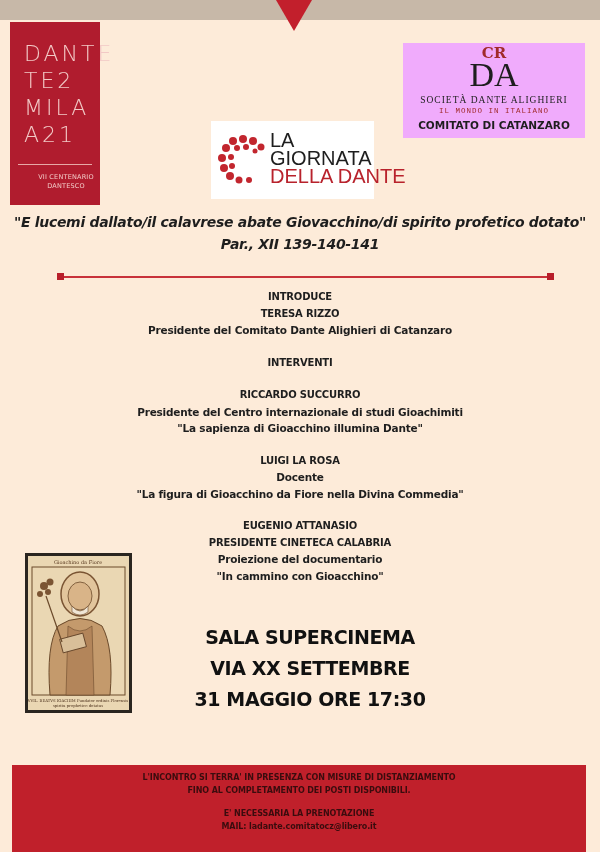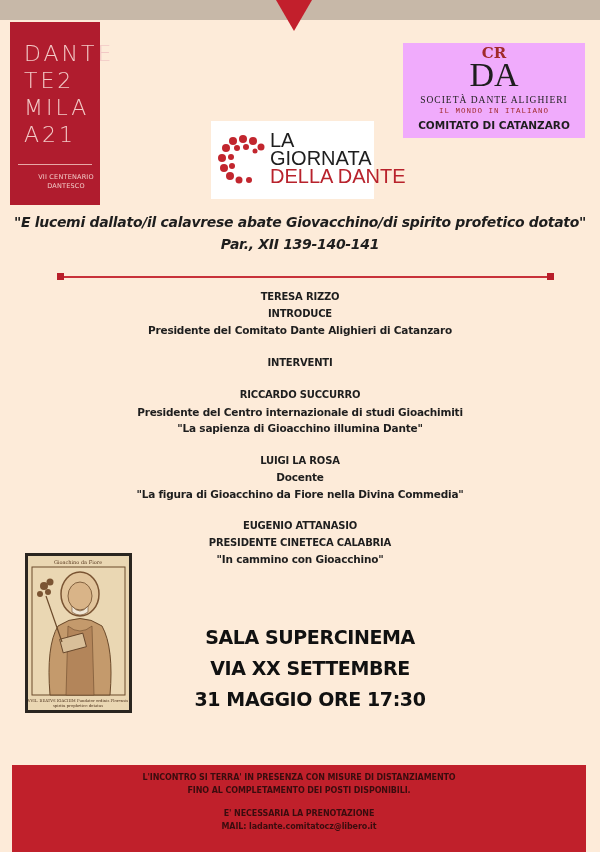--- a/index.html
+++ b/index.html
@@ -185,42 +185,43 @@
 <div class="quote">
   <div>"E lucemi dallato/il calavrese abate Giovacchino/di spirito profetico dotato"</div>
   <div>Par., XII 139-140-141</div>
 </div>
 
 <div class="divider"></div>
 <div class="divider-end" style="left:57px"></div>
 <div class="divider-end" style="left:547px"></div>
 
 <div class="program">
+  <div class="caps">INTRODUCE</div>
   <div class="caps">TERESA RIZZO</div>
-  <div class="caps">INTRODUCE</div>
   <div>Presidente del Comitato Dante Alighieri di Catanzaro</div>
   <div class="gap"></div>
   <div class="caps">INTERVENTI</div>
   <div class="gap"></div>
 
   <div>
     <div class="caps">RICCARDO SUCCURRO</div>
     <div>Presidente del Centro internazionale di studi Gioachimiti</div>
     <div>"La sapienza di Gioacchino illumina Dante"</div>
   </div>
   <div class="gap"></div>
   <div>
     <div class="caps">LUIGI LA ROSA</div>
     <div>Docente</div>
     <div>"La figura di Gioacchino da Fiore nella Divina Commedia"</div>
   </div>
   <div class="gap"></div>
   <div>
     <div class="caps">EUGENIO ATTANASIO</div>
     <div class="caps">PRESIDENTE CINETECA CALABRIA</div>
+    <div>Proiezione del documentario</div>
     <div>"In cammino con Gioacchino"</div>
   </div>
 </div>
 
 <div class="woodcut">
   <svg width="101" height="154" viewBox="0 0 101 154">
     <rect x="0" y="0" width="101" height="154" fill="#ead7b3"></rect>
     <text x="50" y="8" font-size="5" text-anchor="middle" fill="#5a3b22" font-family="DejaVu Serif, serif">Gioachino da Fiore</text>
     <rect x="4" y="11" width="93" height="128" fill="none" stroke="#6b4a2b" stroke-width="1"></rect>
     <ellipse cx="52" cy="38" rx="19" ry="22" fill="#e2c59c" stroke="#7a5433" stroke-width="1.5"></ellipse>

